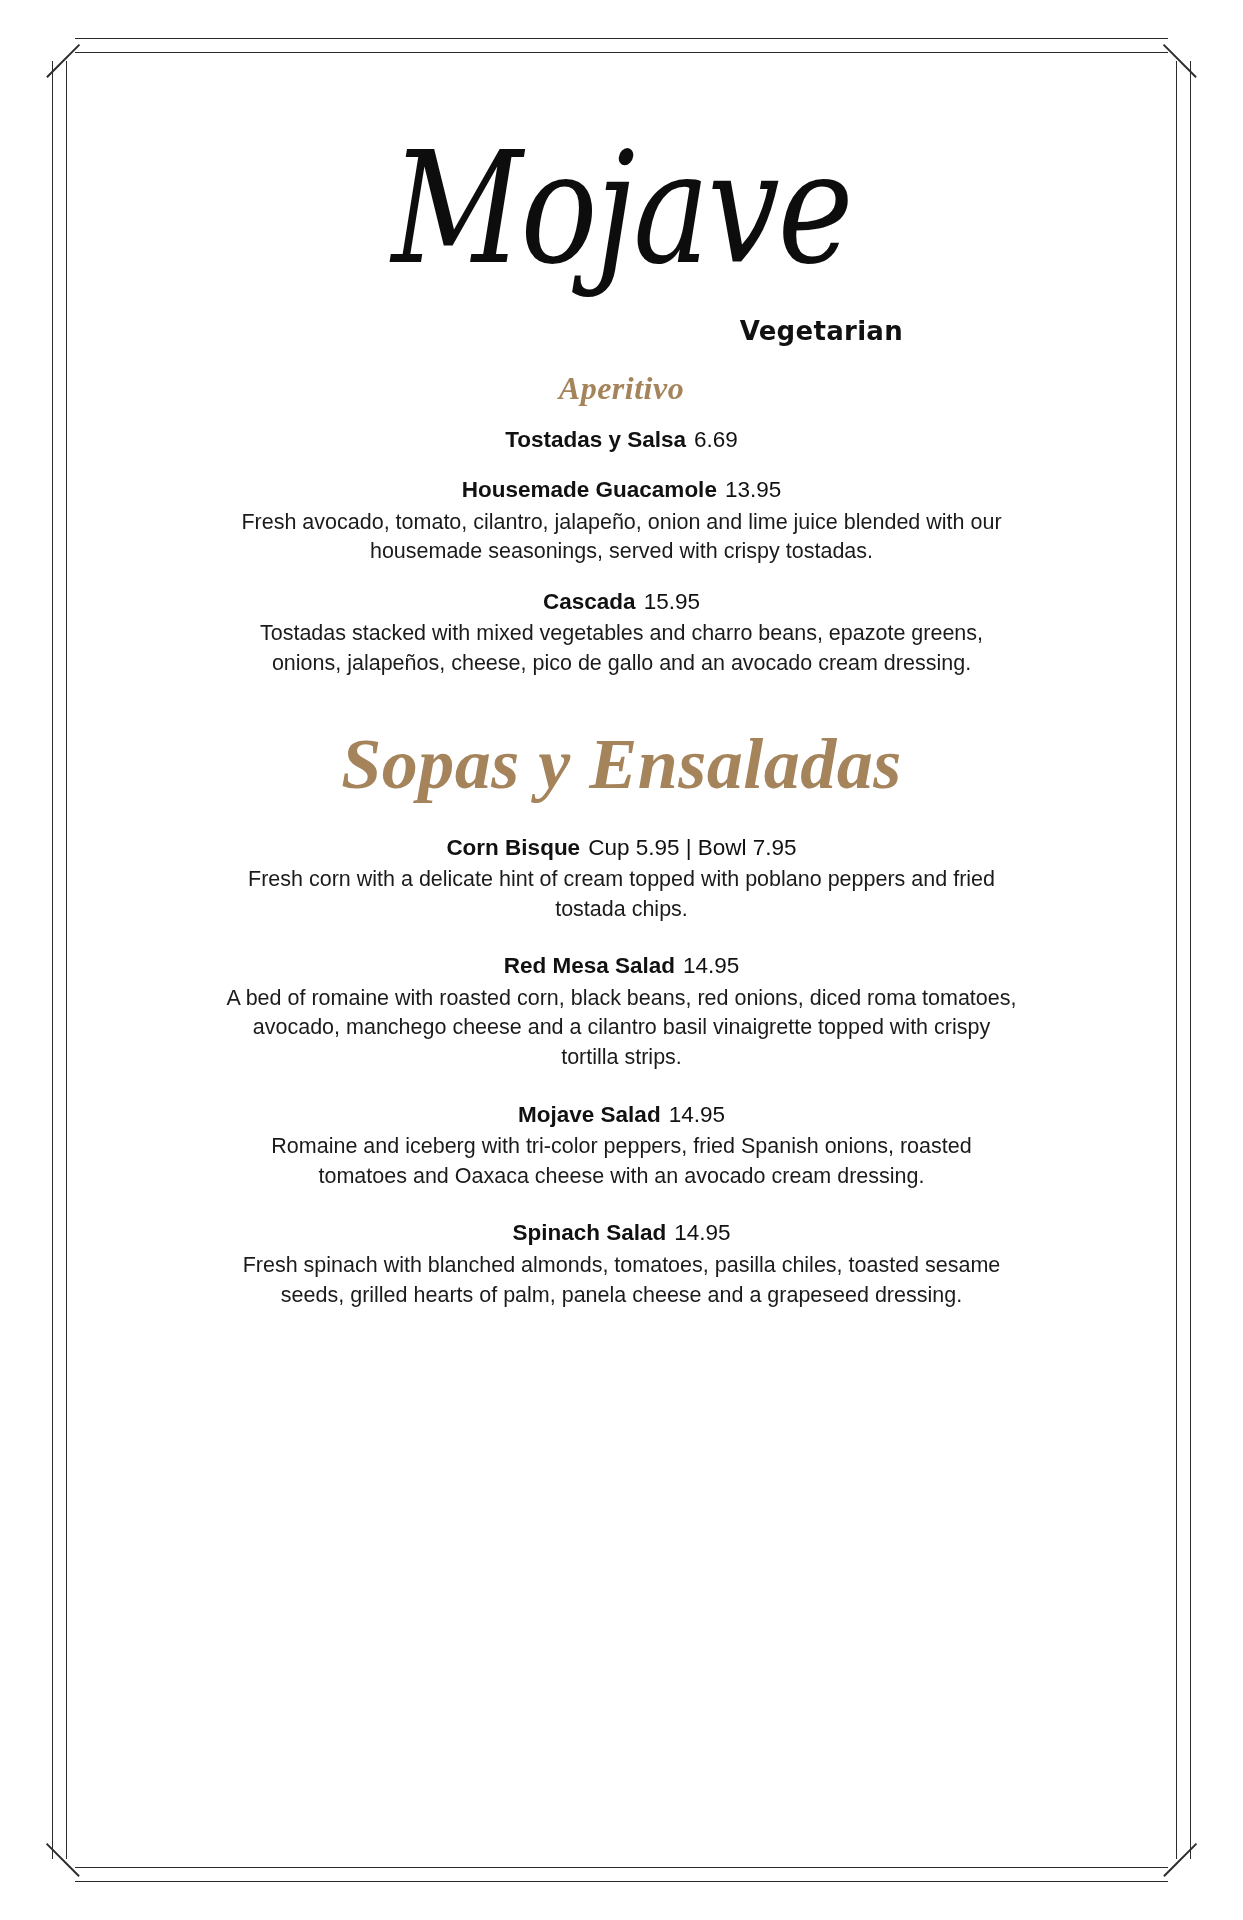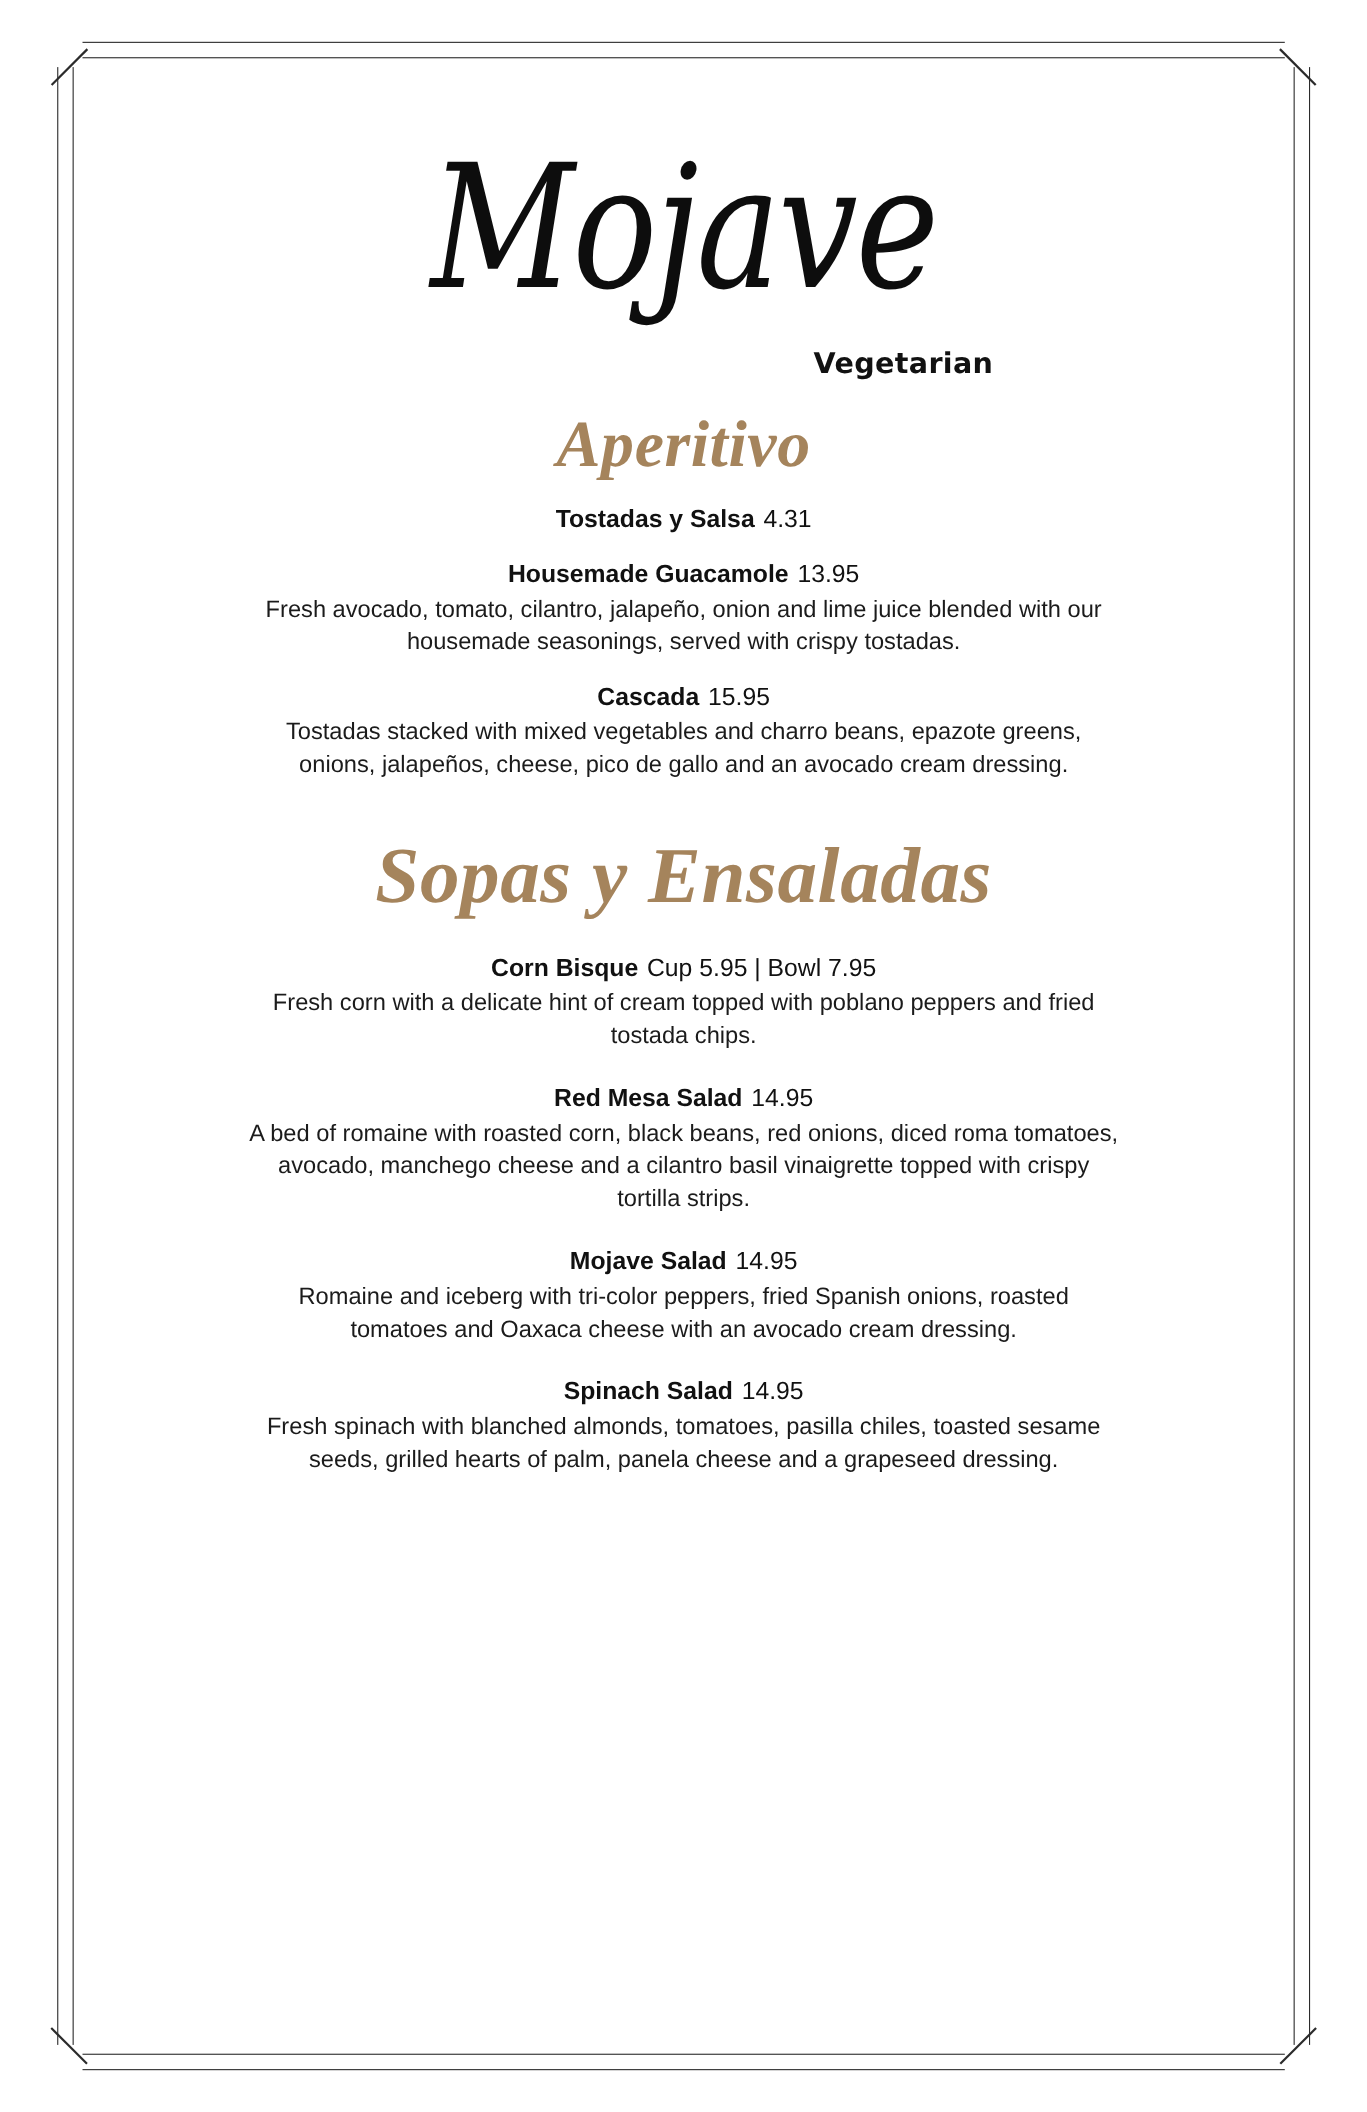--- a/index.html
+++ b/index.html
@@ -103,21 +103,21 @@
     font-weight: bold;
     font-size: 26px;
     letter-spacing: 0.3px;
     color: #111111;
     margin-left: 38px;
   }
 
   .section-title {
     font-family: "Liberation Serif", serif;
     font-style: italic;
-    font-size: 60px;
+    font-size: 32px;
     color: #a5845c;
     margin: 0 0 18px 0;
     letter-spacing: 0.5px;
   }
   .section-title.second {
     font-size: 72px;
     margin-top: 44px;
     margin-bottom: 18px;
     font-style: italic;
   }
@@ -171,21 +171,21 @@
     <div class="brand-wrap">
       <div class="brand">Mojave</div>
       <div class="brand-sub">Vegetarian</div>
     </div>
 
     <div class="section sec-aperitivo">
       <h2 class="section-title">Aperitivo</h2>
 
       <div class="item">
         <div class="item-head">
-          <span class="item-name">Tostadas y Salsa</span><span class="item-price">4.31</span>
+          <span class="item-name">Tostadas y Salsa</span><span class="item-price">6.69</span>
         </div>
       </div>
 
       <div class="item">
         <div class="item-head">
           <span class="item-name">Housemade Guacamole</span><span class="item-price">13.95</span>
         </div>
         <div class="item-desc">Fresh avocado, tomato, cilantro, jalapeño, onion and lime juice blended with our housemade seasonings, served with crispy tostadas.</div>
       </div>
 

